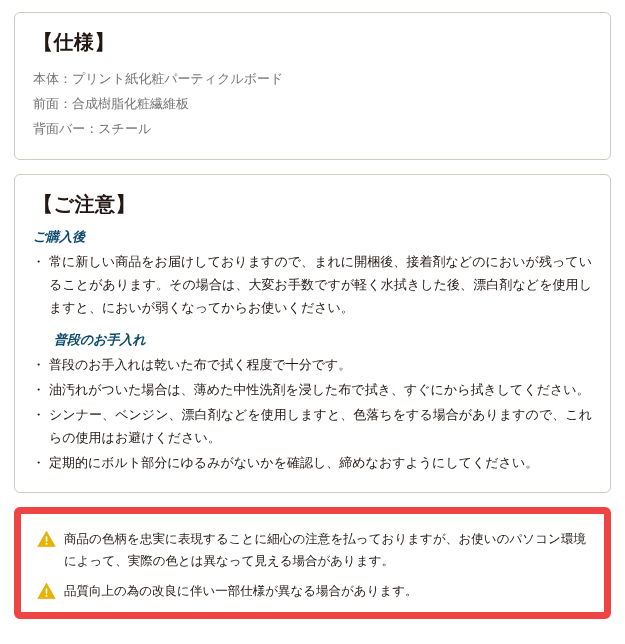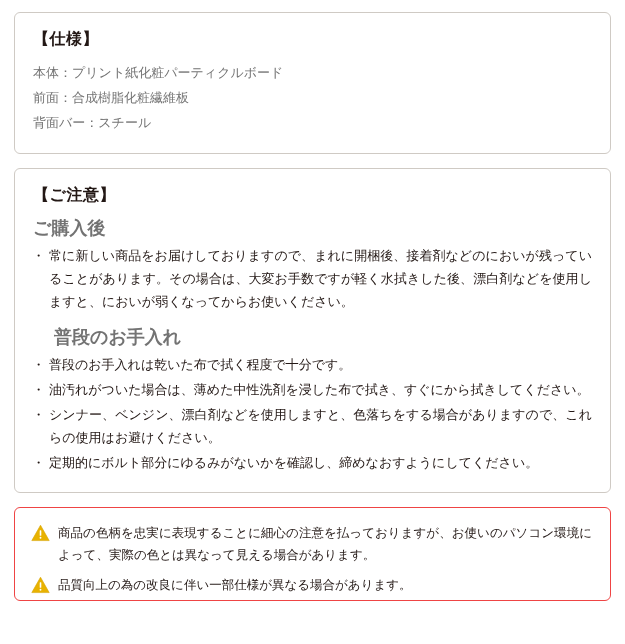--- a/index.html
+++ b/index.html
@@ -26,36 +26,37 @@
     border-radius: 6px;
     background: #ffffff;
     box-sizing: border-box;
     padding: 14px 18px 16px 18px;
     margin-bottom: 14px;
   }
   .panel.spec {
     padding-bottom: 18px;
   }
   .panel-title {
-    font-size: 16px;
+    font-size: 20px;
     font-weight: bold;
     letter-spacing: 0.5px;
     margin: 2px 0 10px 0;
     color: #231815;
   }
   .spec-line {
     font-size: 13px;
     line-height: 25px;
     color: #737373;
   }
   .sub-title {
-    font-size: 18px;
+    font-size: 13px;
     font-weight: bold;
     margin: 6px 0 4px 0;
-    color: #737373;
+    color: #0c4a6e;
+    font-style: italic;
   }
   .sub-title.second {
     margin-top: 12px;
     margin-left: 21px;
   }
   ul.bullets {
     list-style: none;
     margin: 0;
     padding: 0;
   }
@@ -69,25 +70,25 @@
     text-align: justify;
   }
   ul.bullets li::before {
     content: "・";
     position: absolute;
     left: -1px;
     top: 0;
     color: #231815;
   }
   .notice-panel {
-    border: 1px solid #ef4444;
+    border: 7px solid #ef4444;
     border-radius: 6px;
     background: #ffffff;
     box-sizing: border-box;
-    padding: 14px 18px 4px 16px;
+    padding: 14px 18px 10px 16px;
   }
   .notice-row {
     display: flex;
     align-items: flex-start;
     margin-bottom: 8px;
   }
   .notice-row:last-child {
     margin-bottom: 0;
   }
   .warn-icon {

